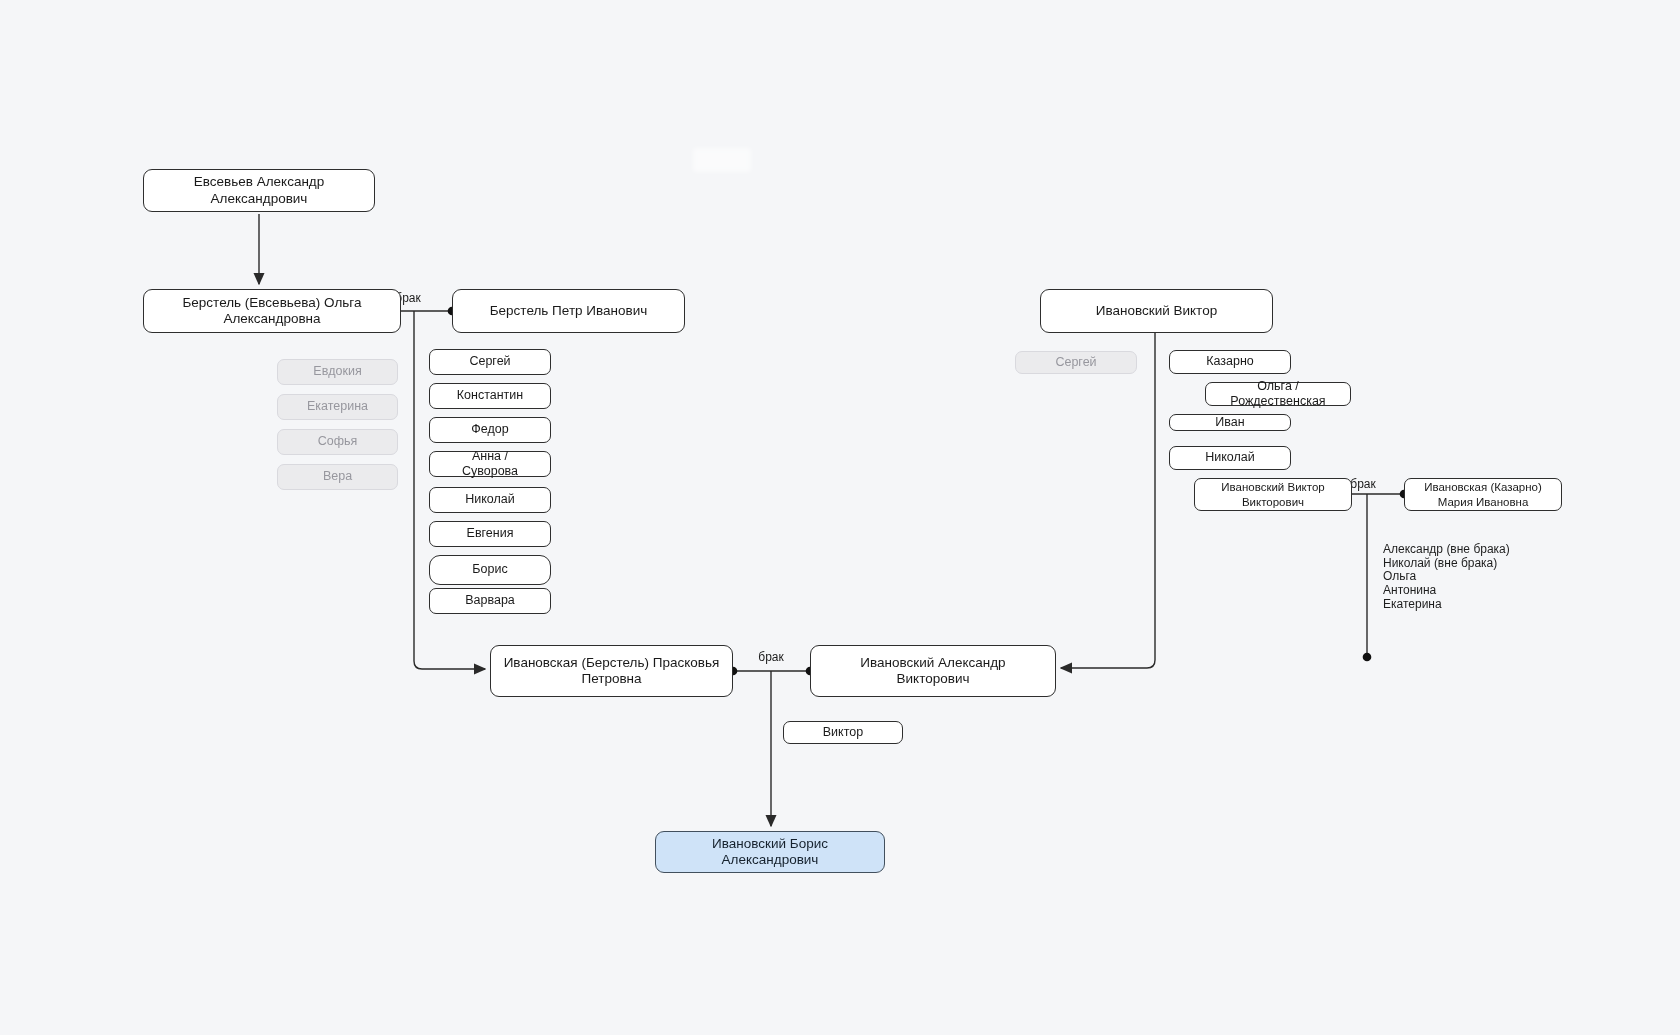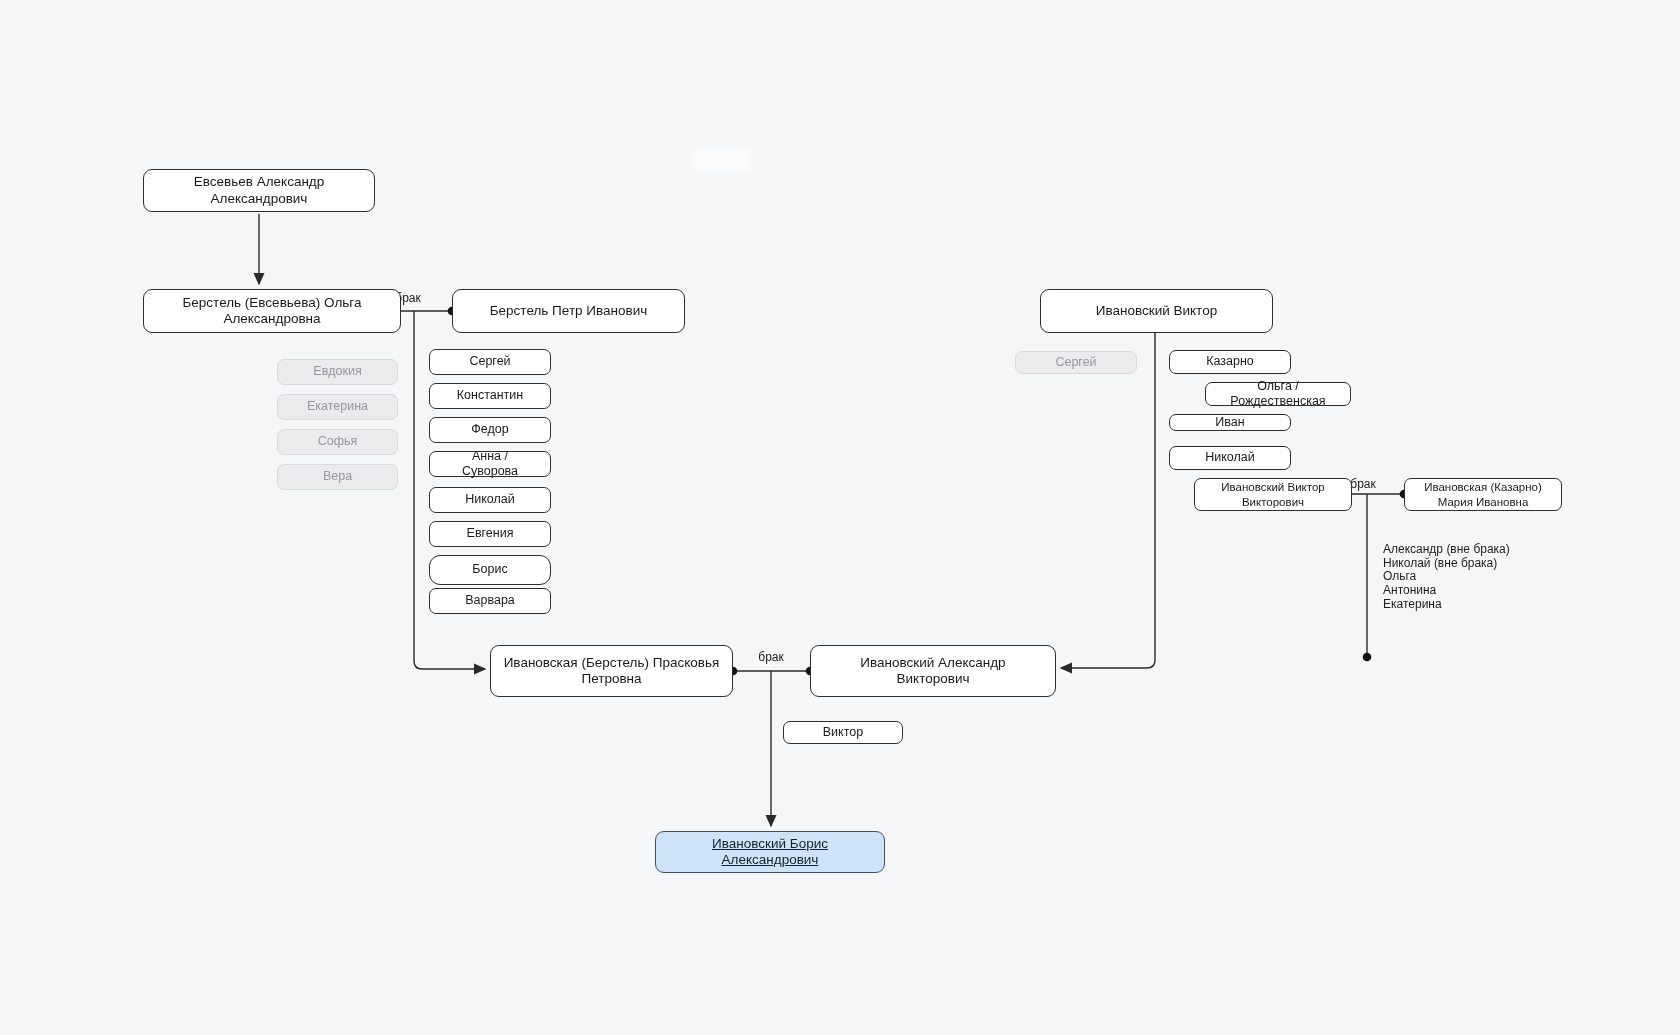--- a/index.html
+++ b/index.html
@@ -101,21 +101,21 @@
     <div class="node muted" style="left: 1015px; top: 351px; width: 122px; height: 23px; font-size: 12.5px; border-radius: 7px; padding: 1px 4px;">Сергей</div>
     <div class="node" style="left: 1169px; top: 350px; width: 122px; height: 24px; font-size: 12.5px; border-radius: 7px; padding: 1px 4px;">Казарно</div>
     <div class="node" style="left: 1169px; top: 382px; width: 146px; height: 24px; font-size: 12.5px; border-radius: 7px; padding: 1px 4px; margin-left: 36px;">Ольга /Рождественская</div>
     <div class="node" style="left: 1169px; top: 414px; width: 122px; height: 17px; font-size: 12.5px; border-radius: 7px; padding: 1px 4px;">Иван</div>
     <div class="node" style="left: 1169px; top: 446px; width: 122px; height: 24px; font-size: 12.5px; border-radius: 7px; padding: 1px 4px;">Николай</div>
     <div class="node" style="left: 1194px; top: 478px; width: 158px; height: 33px; font-size: 11.5px; border-radius: 7px; padding: 1px 4px;">Ивановский Виктор Викторович</div>
     <div class="node" style="left: 1404px; top: 478px; width: 158px; height: 33px; font-size: 11.5px; border-radius: 7px; padding: 1px 4px;">Ивановская (Казарно) Мария Ивановна</div>
     <div class="node" style="left: 490px; top: 645px; width: 243px; height: 52px; font-size: 13.5px; border-radius: 9px; padding: 2px 12px;">Ивановская (Берстель) Прасковья Петровна</div>
     <div class="node" style="left: 810px; top: 645px; width: 246px; height: 52px; font-size: 13.5px; border-radius: 9px; padding: 2px 12px;">Ивановский Александр Викторович</div>
     <div class="node" style="left: 783px; top: 721px; width: 120px; height: 23px; font-size: 12.5px; border-radius: 7px; padding: 1px 4px;">Виктор</div>
-    <div class="node highlight" style="left: 655px; top: 831px; width: 230px; height: 42px; font-size: 13.5px; border-radius: 9px; padding: 2px 12px; text-decoration: underline;">Ивановский Борис Александрович</div>
+    <div class="node highlight" style="left: 655px; top: 831px; width: 230px; height: 42px; font-size: 13.5px; border-radius: 9px; padding: 2px 12px;">Ивановский Борис Александрович</div>
     <div class="marriage-label" style="left: 408px; top: 291px;">брак</div>
     <div class="marriage-label" style="left: 771px; top: 650px;">брак</div>
     <div class="marriage-label" style="left: 1363px; top: 477px;">брак</div>
     <div class="children-note" style="left: 1383px; top: 543px;">
       <div>Александр (вне брака)</div>
       <div>Николай (вне брака)</div>
       <div>Ольга</div>
       <div>Антонина</div>
       <div>Екатерина</div>
     </div>

